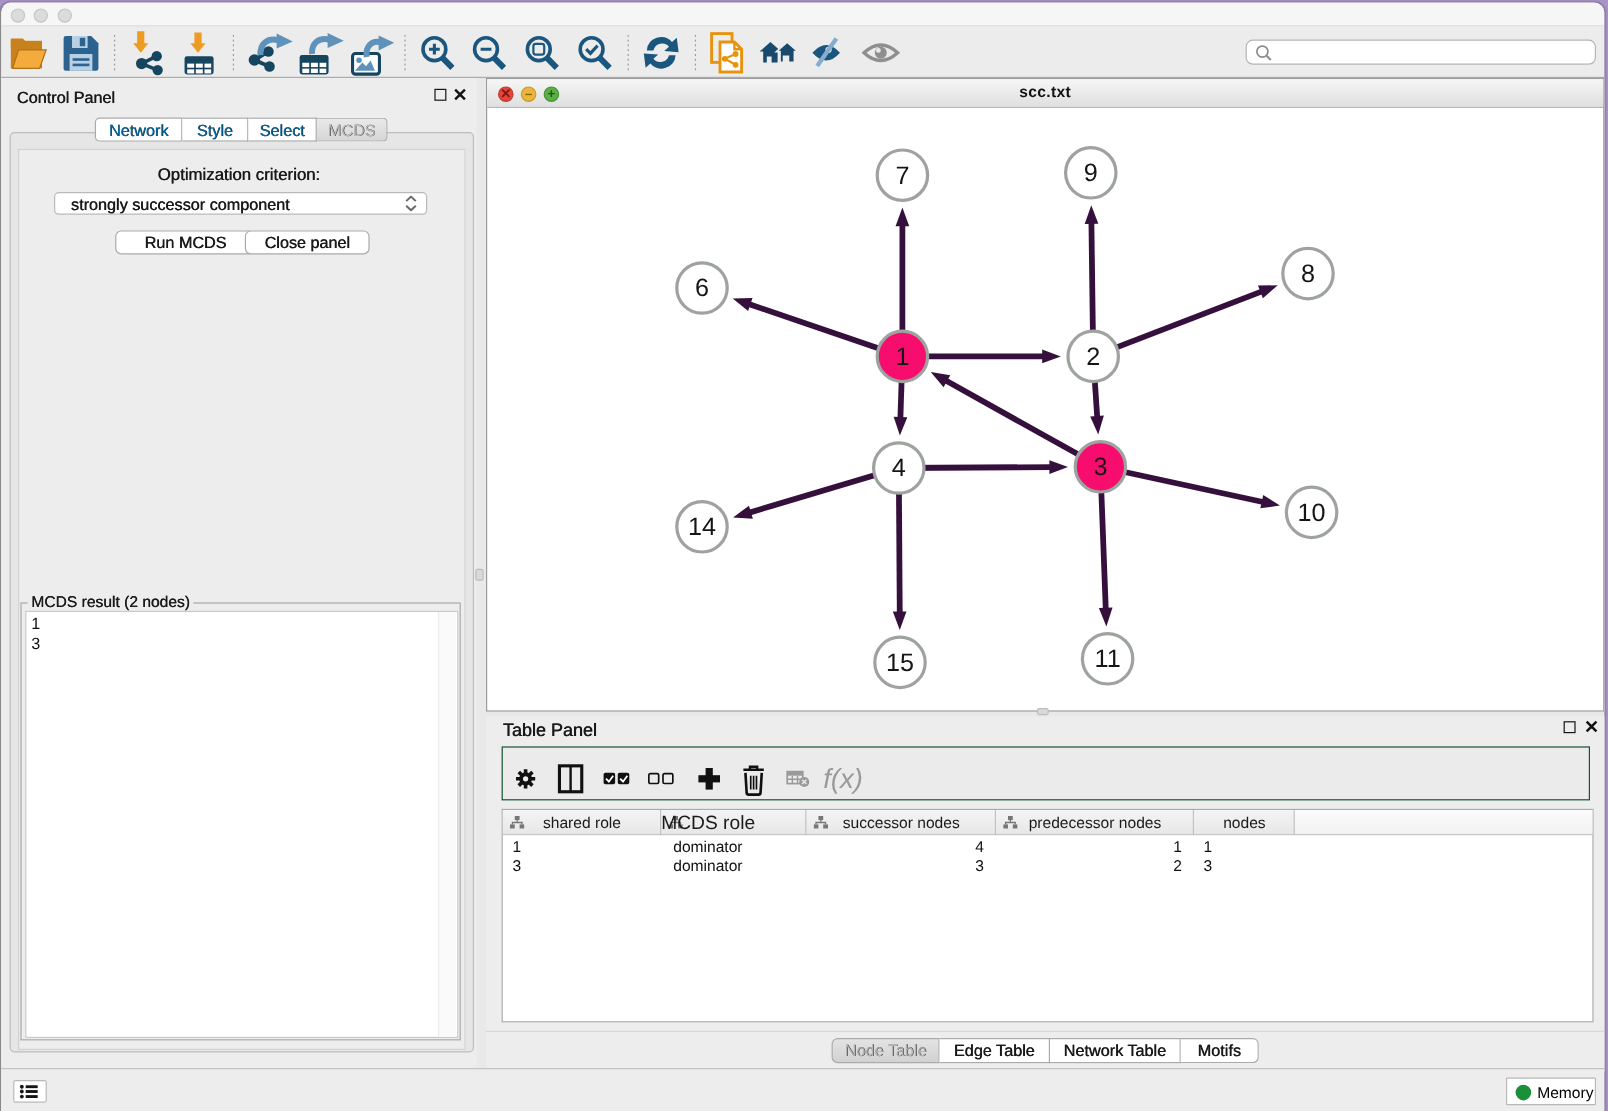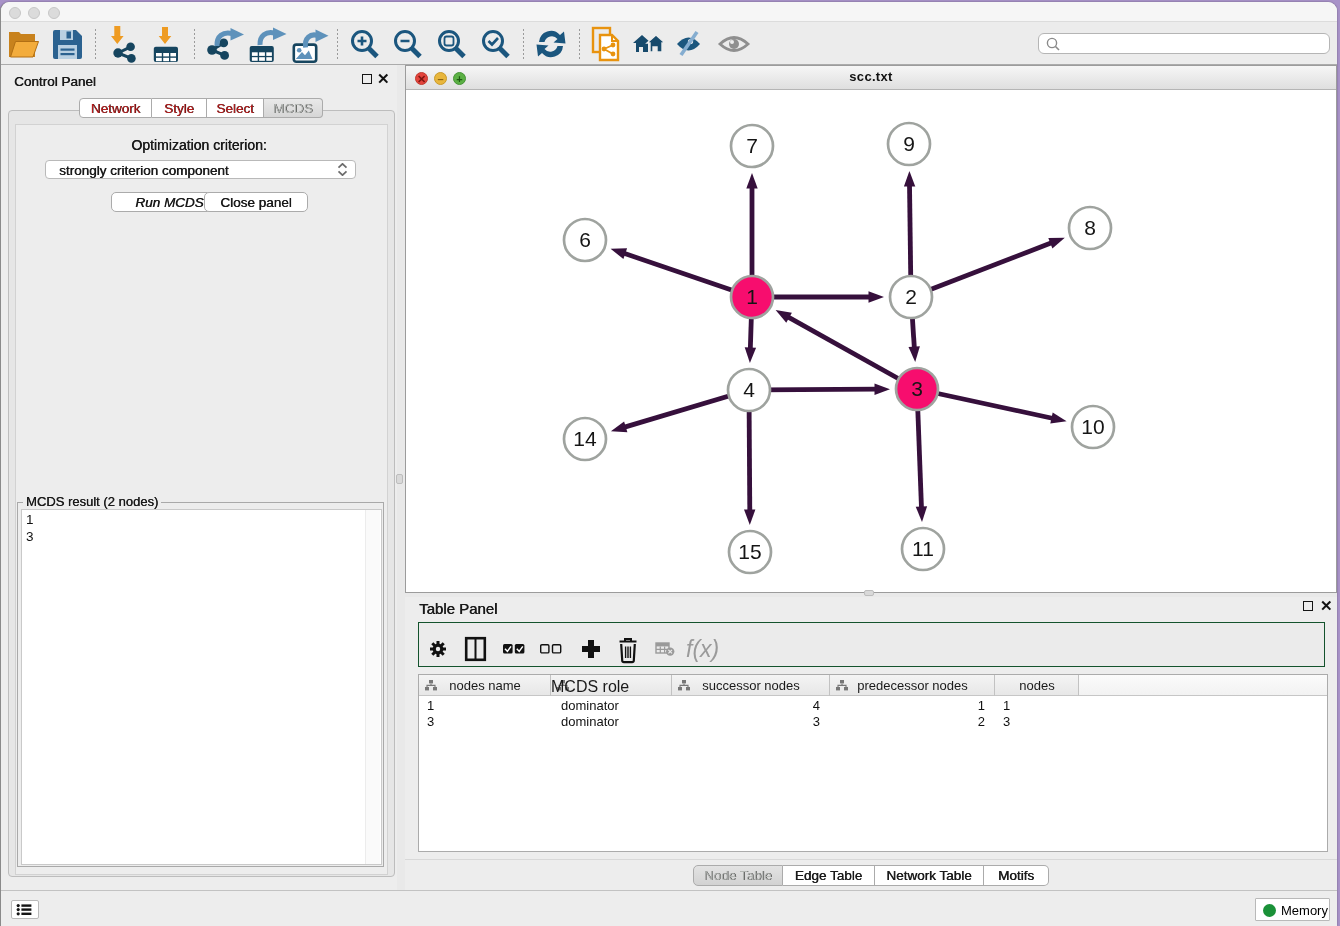--- a/index.html
+++ b/index.html
@@ -12,21 +12,21 @@
 .sep { position:absolute; top:6px; height:30px; width:1px; background-image:linear-gradient(#9a9a9a 40%, transparent 40%); background-size:1px 4px; }
 #main { position:absolute; left:0; top:63px; width:100%; height:825px; background:#E9E9E9; }
 #cpanel { position:absolute; left:0; top:0; width:396px; height:825px; background:#EDEDED; }
 #netframe { position:absolute; left:404px; top:0px; width:932px; height:528px; background:#fff; border:1px solid #9C9C9C; }
 #nettitle { position:absolute; left:0; top:0; width:100%; height:24px; background:linear-gradient(#F6F6F6,#DFDFDF); border-bottom:1px solid #B5B5B5; }
 #nettitle .b { position:absolute; top:5.5px; width:13px; height:13px; border-radius:50%; font-size:11px; line-height:12px; text-align:center; font-weight:bold; }
 #tpanel { position:absolute; left:404px; top:532px; width:933px; height:296px; background:#EDEDED; }
 #statusbar { position:absolute; left:0; top:888px; width:100%; height:36px; background:#EDEDED; border-top:1px solid #C2C2C2; }
 .hbtn { position:absolute; background:#fff; border:1px solid #B9B9B9; border-radius:4px; }
 .vhandle { position:absolute; background:#D9D9D9; border:1px solid #BDBDBD; border-radius:2px; }
-.cptab { height:20px; line-height:19px; text-align:center; font-size:13.5px; color:#b91c1c; text-shadow:0.4px 0 0 #1a1a1a; background:#fff; border:1px solid #ABABAB; border-left-width:0; }
+.cptab { height:20px; line-height:19px; text-align:center; font-size:13.5px; color:#0369a1; text-shadow:0.4px 0 0 #1a1a1a; background:#fff; border:1px solid #ABABAB; border-left-width:0; }
 .cptab:first-child { border-left-width:1px; }
 .cpbtn { position:absolute; top:127px; height:20px; line-height:19px; text-align:center; font-size:13.5px; color:#1a1a1a; text-shadow:0.4px 0 0 #1a1a1a; background:#fff; border:1px solid #ABABAB; border-radius:5px; }
 .btab { height:21px; line-height:20px; text-align:center; font-size:13.5px; color:#1a1a1a; text-shadow:0.4px 0 0 #1a1a1a; background:#fff; border:1px solid #ABABAB; border-left-width:0; }
 .btab:first-child { border-left-width:1px; }
 text { font-family:"Liberation Sans", sans-serif; }
 </style></head>
 <body>
 <div id="win">
   <div id="titlebar">
     <div class="tl" style="left:8px"></div>
@@ -179,27 +179,27 @@
 
 <div style="position:absolute;left:78px;top:33px;height:20px;display:flex;">
   <div class="cptab" style="border-radius:4px 0 0 4px;width:73px;">Network</div>
   <div class="cptab" style="width:55px;">Style</div>
   <div class="cptab" style="width:57px;">Select</div>
   <div class="cptab" style="border-radius:0 4px 4px 0;width:59px;background:linear-gradient(#E9E9E9,#D6D6D6);color:#B9BCB9;">MCDS</div>
 </div>
 
 <div style="position:absolute;left:0;top:72px;width:396px;text-align:center;font-size:14px;color:#1a1a1a;text-shadow:0.4px 0 0 #1a1a1a;">Optimization criterion:</div>
 <div style="position:absolute;left:44px;top:95px;width:311px;height:19px;background:#fff;border:1px solid #B9B9B9;border-radius:4px;">
-  <span style="position:absolute;left:13px;top:2px;font-size:13.5px;color:#1a1a1a;text-shadow:0.4px 0 0 #1a1a1a;">strongly criterion component</span>
+  <span style="position:absolute;left:13px;top:2px;font-size:13.5px;color:#1a1a1a;text-shadow:0.4px 0 0 #1a1a1a;">strongly successor component</span>
   <svg width="11" height="13" viewBox="0 0 11 13" style="position:absolute;right:7px;top:2px;">
             <path d="M1.5 4.6 L5.5 0.8 L9.5 4.6" fill="none" stroke="#6b6b6b" stroke-width="1.7"></path>
             <path d="M1.5 8.4 L5.5 12.2 L9.5 8.4" fill="none" stroke="#6b6b6b" stroke-width="1.7"></path>
           </svg>
 </div>
-<div class="cpbtn" style="left:110px;width:117px;font-style:italic;">Run MCDS</div>
+<div class="cpbtn" style="left:95px;width:117px;">Run MCDS</div>
 <div class="cpbtn" style="left:203px;width:104px;">Close panel</div>
 
 <div style="position:absolute;left:16px;top:437px;width:367px;height:365px;border:1px solid #A9A9A9;"></div>
 <div style="position:absolute;left:22px;top:429px;background:#EDEDED;padding:0 3px;font-size:13px;color:#1a1a1a;text-shadow:0.3px 0 0 #1a1a1a;">MCDS result (2 nodes)</div>
 <div style="position:absolute;left:20px;top:444px;width:361px;height:356px;background:#fff;border:1px solid #C9C9C9;">
   <div style="position:absolute;right:1px;top:0;width:15px;height:100%;background:#FAFAFA;border-left:1px solid #ECECEC;"></div>
   <div style="padding:1px 0 0 4px;font-size:13.5px;line-height:17px;color:#111;">1<br>3</div>
 </div>
 </div>
     <div id="netframe">
@@ -334,21 +334,21 @@
 <div style="position:absolute;left:660px;top:0;width:248px;height:21px;background:linear-gradient(#FBFBFB,#F2F2F2);border-bottom:1px solid #C6C6C6;"></div>
 <div style="position:absolute;left:131px;top:0;width:1px;height:21px;background:#C2C2C2;"></div>
 <svg width="12" height="11" viewBox="0 0 12 11" style="position:absolute;left:6px;top:5px;">
             <g fill="#777">
               <rect x="4" y="0" width="4" height="3.4"></rect>
               <rect x="0" y="7" width="4" height="3.4"></rect>
               <rect x="8" y="7" width="4" height="3.4"></rect>
             </g>
             <path d="M6 3.4 v2 M2 7 v-1.6 h8 V7" stroke="#777" fill="none" stroke-width="1.1"></path>
           </svg>
-<div style="position:absolute;left:0px;top:3px;width:132px;text-align:center;font-size:13px;color:#1a1a1a;">nodes name</div>
+<div style="position:absolute;left:0px;top:3px;width:132px;text-align:center;font-size:13px;color:#1a1a1a;">shared role</div>
 <div style="position:absolute;left:252px;top:0;width:1px;height:21px;background:#C2C2C2;"></div>
 <svg width="12" height="11" viewBox="0 0 12 11" style="position:absolute;left:138px;top:5px;">
             <g fill="#777">
               <rect x="4" y="0" width="4" height="3.4"></rect>
               <rect x="0" y="7" width="4" height="3.4"></rect>
               <rect x="8" y="7" width="4" height="3.4"></rect>
             </g>
             <path d="M6 3.4 v2 M2 7 v-1.6 h8 V7" stroke="#777" fill="none" stroke-width="1.1"></path>
           </svg>
 <div style="position:absolute;left:132px;top:3px;width:121px;text-align:left;font-size:16px;color:#1a1a1a;">MCDS role</div>

